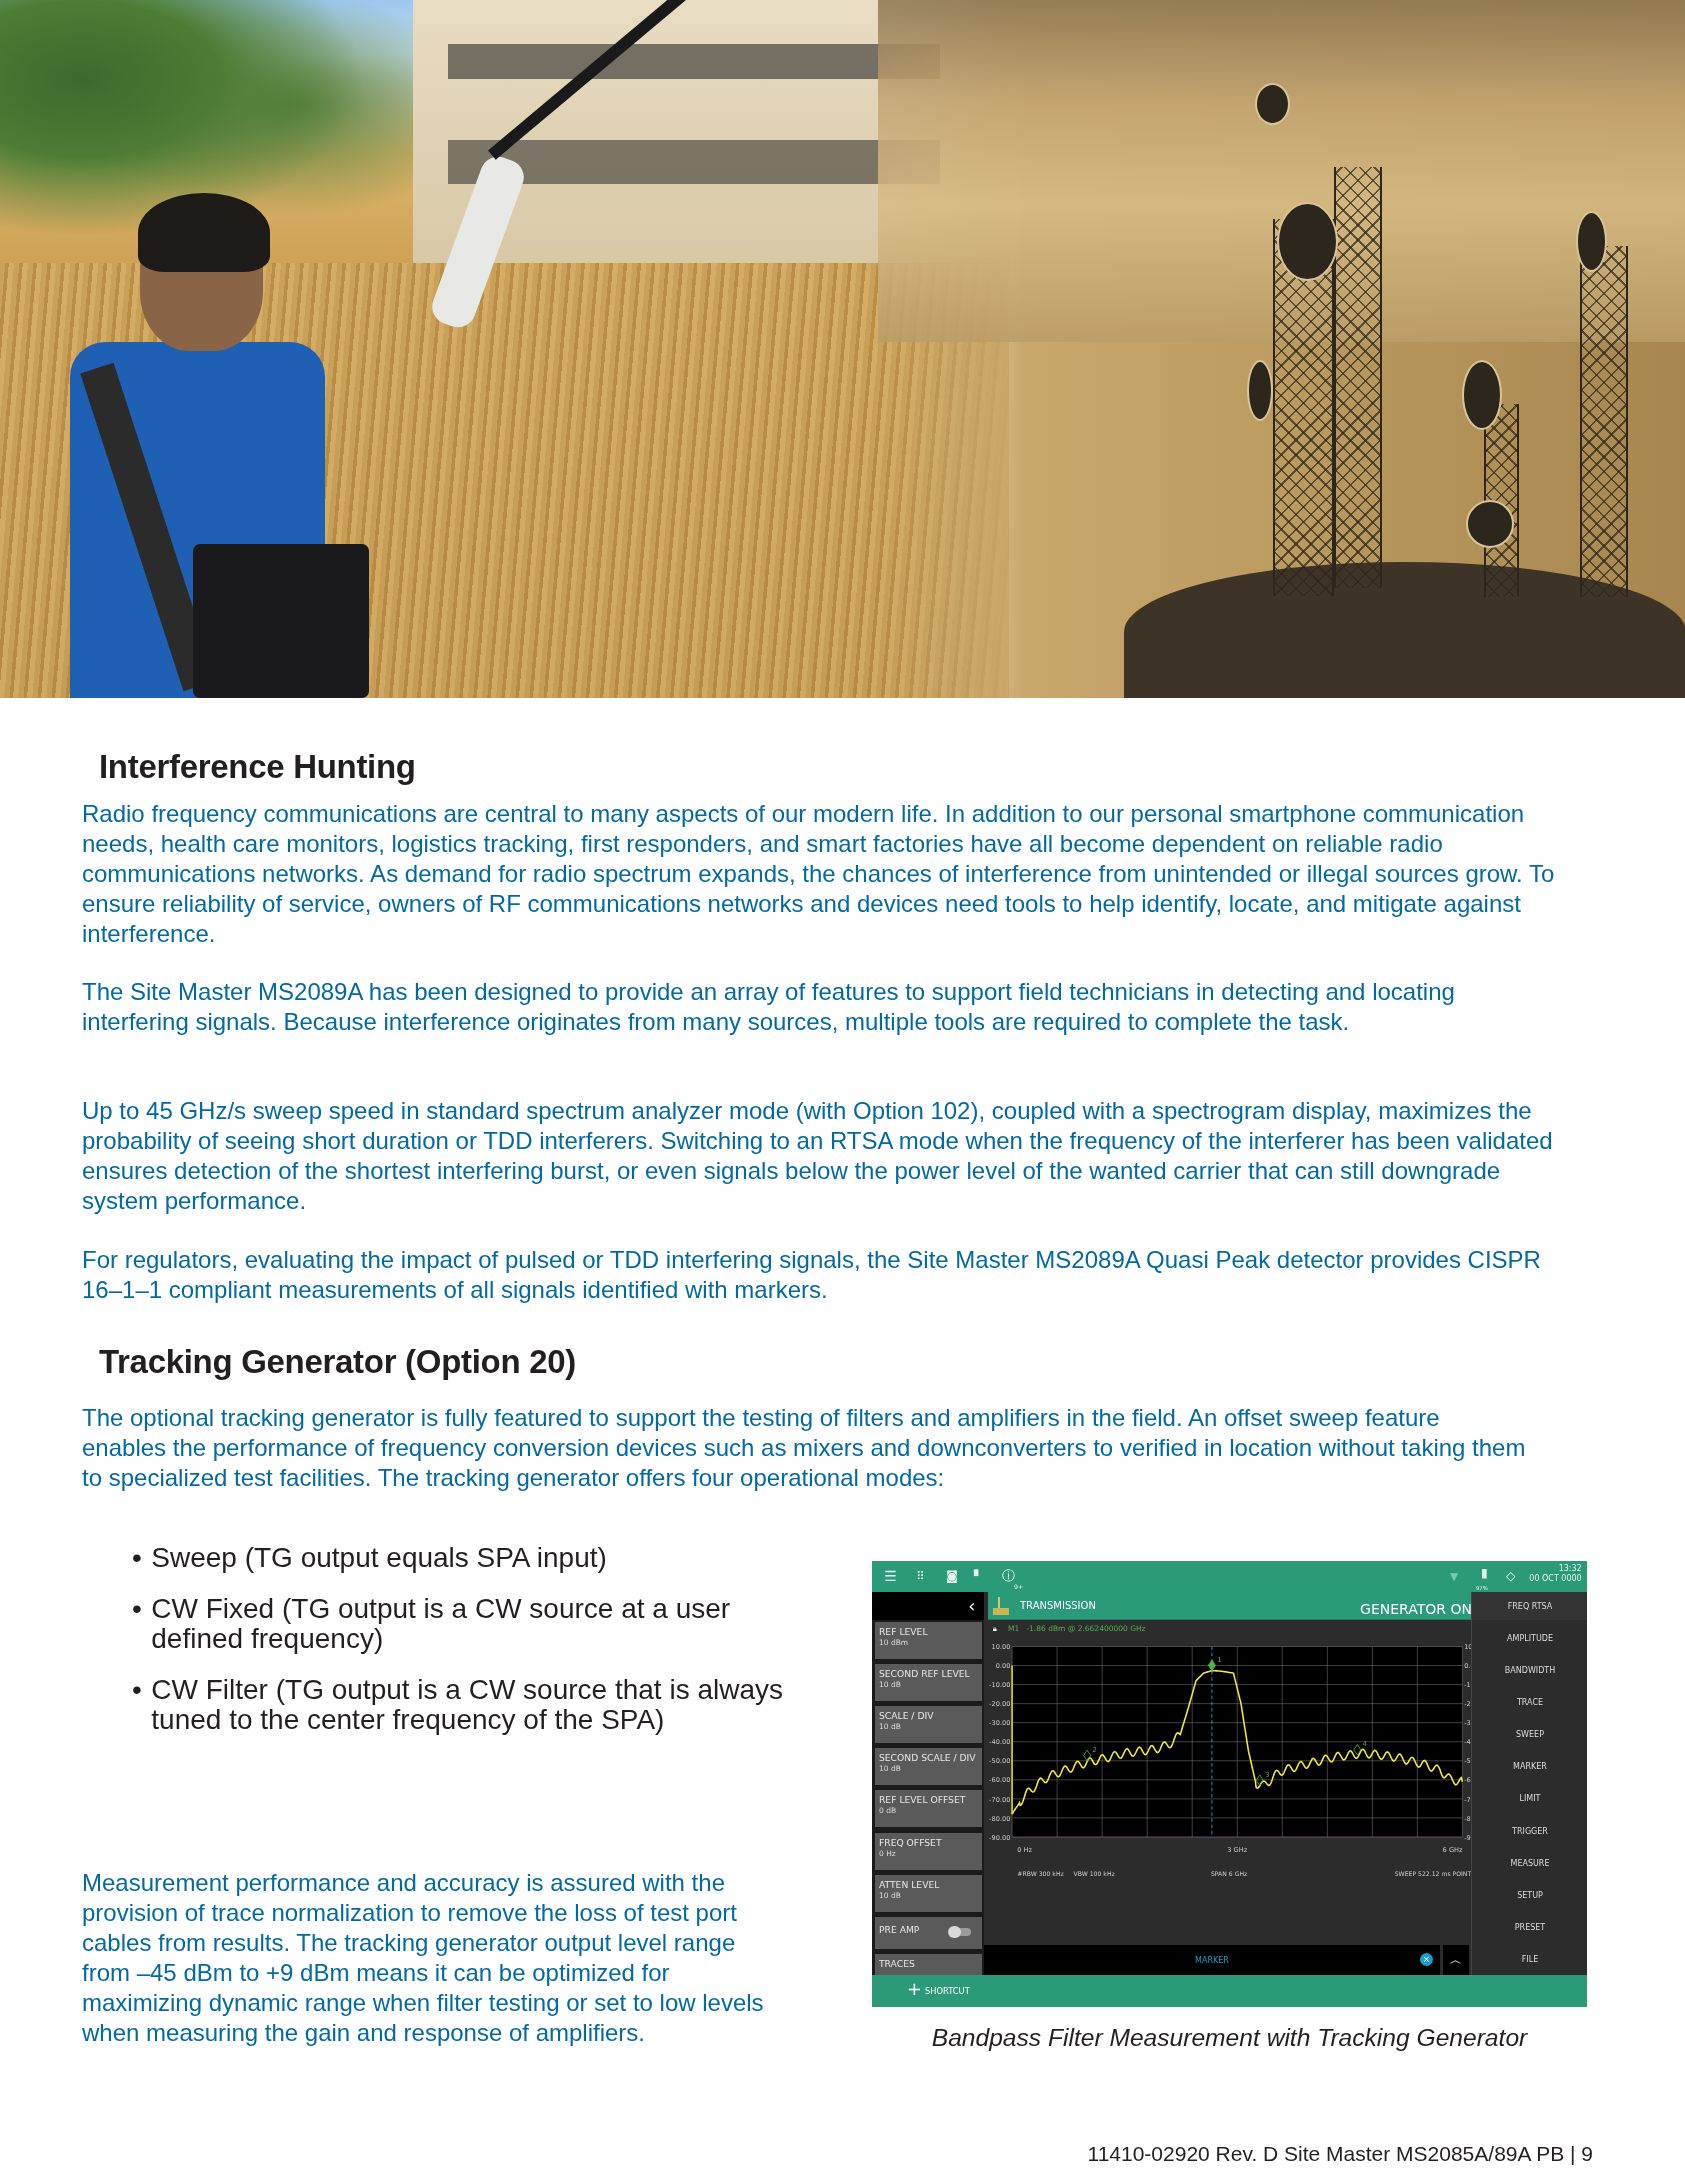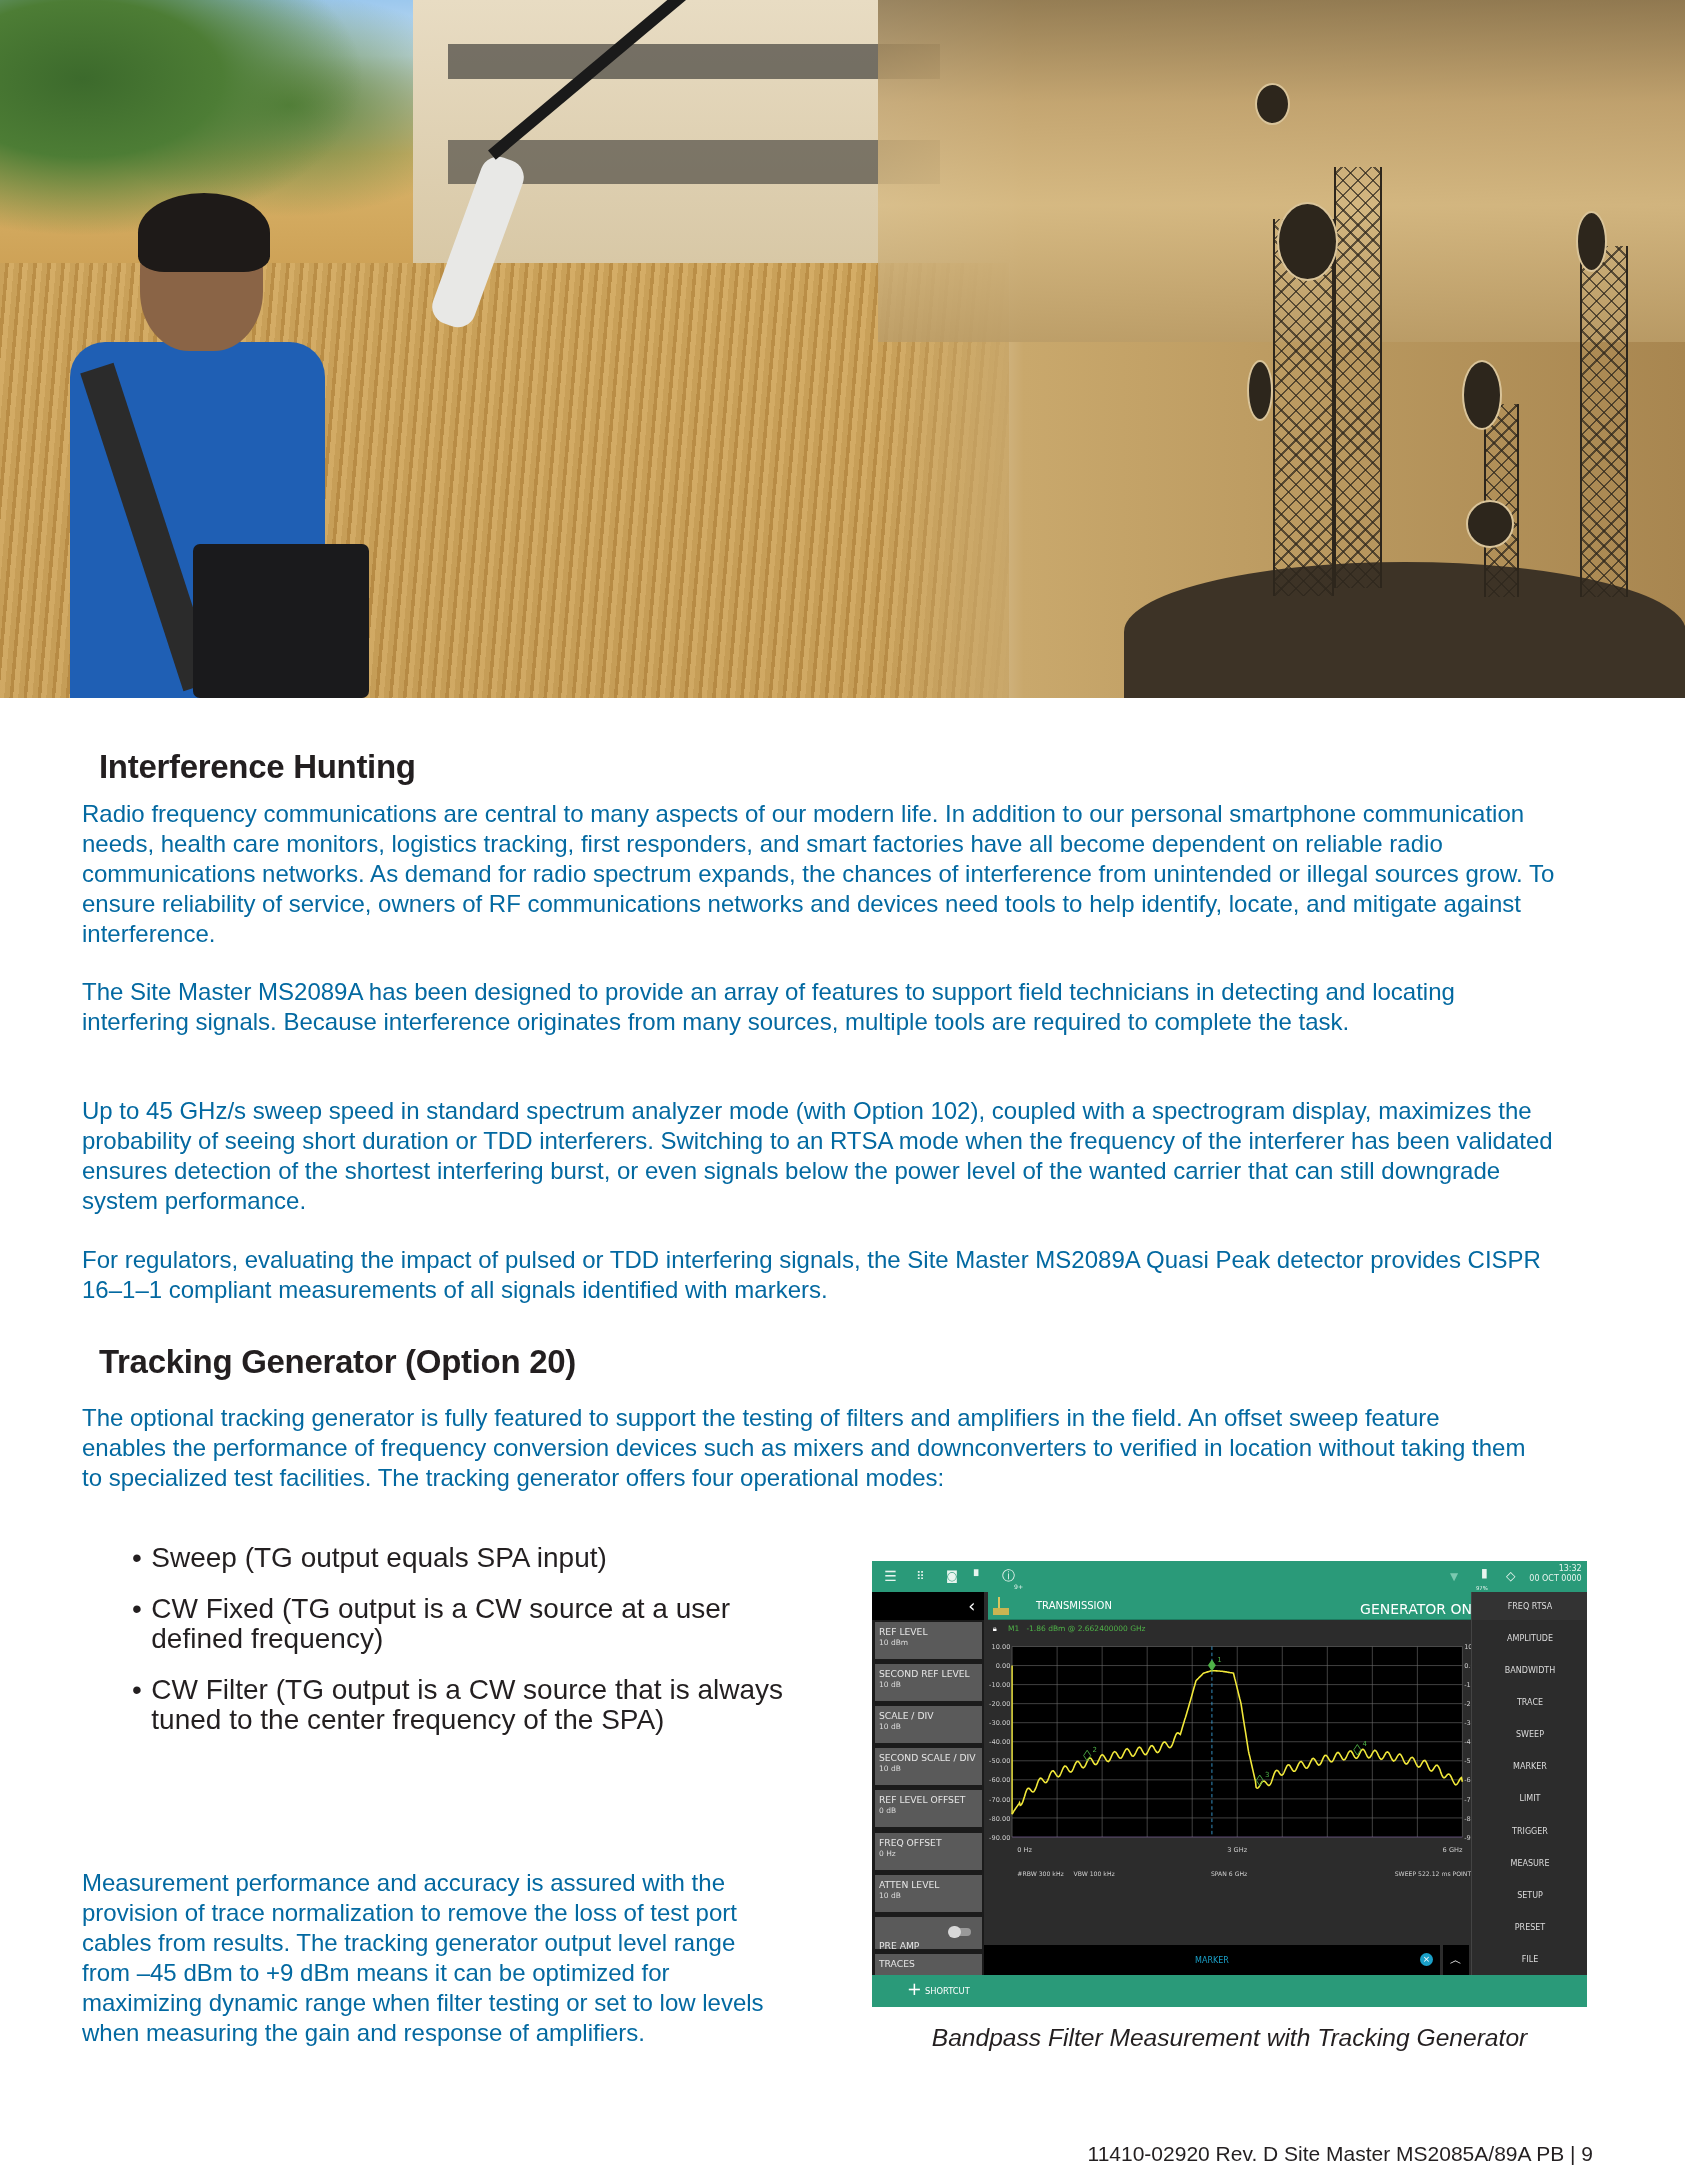--- a/index.html
+++ b/index.html
@@ -51,21 +51,21 @@
   .navhead { position: absolute; left: 0; top: 0; width: 112px; height: 28px; background: #000; }
   .navhead .chev { position: absolute; right: 8.8px; top: 3.5px; color: #fff; font-size: 17.6px; }
   .navitem { position: absolute; left: 2.6px; width: 107px; height: 37px; background: #5a5a5a; color: #e6e6e6; padding: 4.4px 4.4px; }
   .navitem .lbl { font-size: 9.2px; line-height: 11.4px; display: block; }
   .navitem .val { font-size: 7.5px; line-height: 9.7px; display: block; color: #dcdcdc; }
   .toggle { position: absolute; right: 10.5px; top: 10.5px; width: 21px; height: 8.8px; background: #9a9a9a; border-radius: 4.4px; }
   .toggle::before { content: ""; position: absolute; left: -1.8px; top: -1.8px; width: 12.3px; height: 12.3px; border-radius: 50%; background: #d8d8d8; }
   .modebar { position: absolute; left: 116px; top: 31px; width: 505px; height: 28px; background: #2a9a79; border-bottom: 0.9px solid #1d7a5f; }
   .modebar .mode-ic { position: absolute; left: 5.3px; top: 5.3px; width: 16px; height: 17.6px;
     background: linear-gradient(0deg, #c9b552 0 40%, transparent 40%), linear-gradient(90deg, transparent 0 30%, #d7c661 30% 45%, transparent 45%); }
-  .modebar .title { position: absolute; left: 32px; top: 8px; color: #fff; font-size: 10px; margin-left: 16px; }
+  .modebar .title { position: absolute; left: 32px; top: 8px; color: #fff; font-size: 10px; }
   .modebar .gen { position: absolute; right: 21px; top: 8.8px; color: #fff; font-size: 14px; }
   .modebar .dot { position: absolute; right: 5.3px; top: 8px; width: 10.5px; height: 10.5px; border-radius: 50%; background: #5fc63c; }
   .plotarea { position: absolute; left: 112px; top: 59px; width: 510px; height: 326px; background: #2c2c2c; }
   .mreadout { position: absolute; left: 8.8px; top: 4.4px; font-size: 7.5px; color: #4fb348; }
   .mreadout .lock { color: #fff; margin-right: 8.8px; }
   .bottombar { position: absolute; left: 112px; top: 384px; width: 456px; height: 30px; background: #000; }
   .bottombar .lbl { position: absolute; left: 0; width: 456px; top: 10.5px; text-align: center; color: #1aa0c8; font-size: 8px; }
   .bottombar .x { position: absolute; right: 7px; top: 8px; width: 13px; height: 13px; border-radius: 50%; background: #1aa0c8; color: #fff; font-size: 8.8px; line-height: 13px; text-align: center; }
   .upbtn { position: absolute; left: 571px; top: 384px; width: 26px; height: 30px; background: #000; color: #fff; text-align: center; font-size: 12.3px; line-height: 30px; }
   .rightnav { position: absolute; left: 599px; top: 31px; width: 116px; height: 384px; background: #2c2c2c; border-left: 0.9px solid #444; }
@@ -175,21 +175,21 @@
         <span class="val">0 dB</span>
       </div>
     <div class="navitem" style="top:241px">
         <span class="lbl">FREQ OFFSET</span>
         <span class="val">0 Hz</span>
       </div>
     <div class="navitem" style="top:283px">
         <span class="lbl">ATTEN LEVEL</span>
         <span class="val">10 dB</span>
       </div>
-    <div class="navitem" style="top:325px;height:32px;padding-top:23px">
+    <div class="navitem" style="top:325px;height:32px;padding-top:7px">
         <span class="lbl">PRE AMP</span>
         <span class="toggle"></span>
       </div>
     <div class="navitem" style="top:362px;height:22px">
         <span class="lbl">TRACES</span>
       </div>
   </div>
 
   <div class="modebar">
     <span class="mode-ic"></span>

